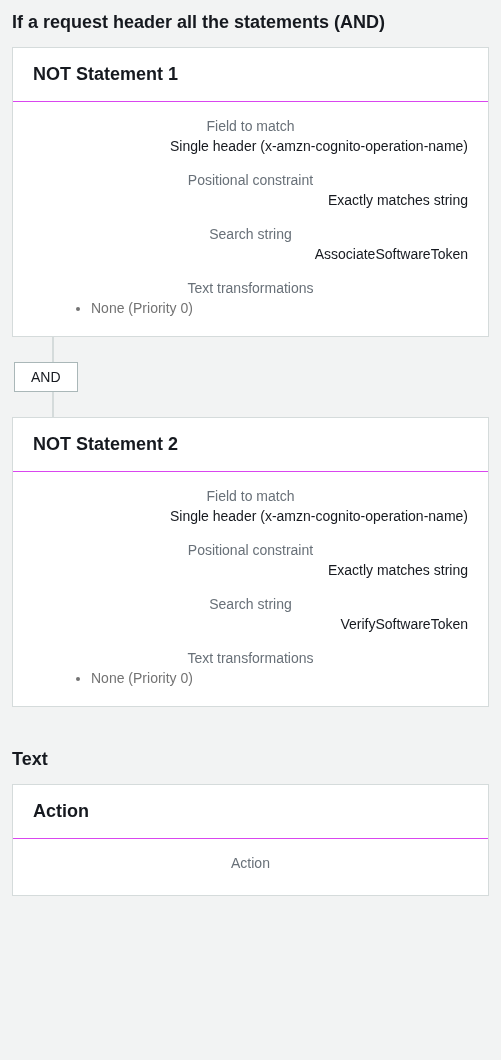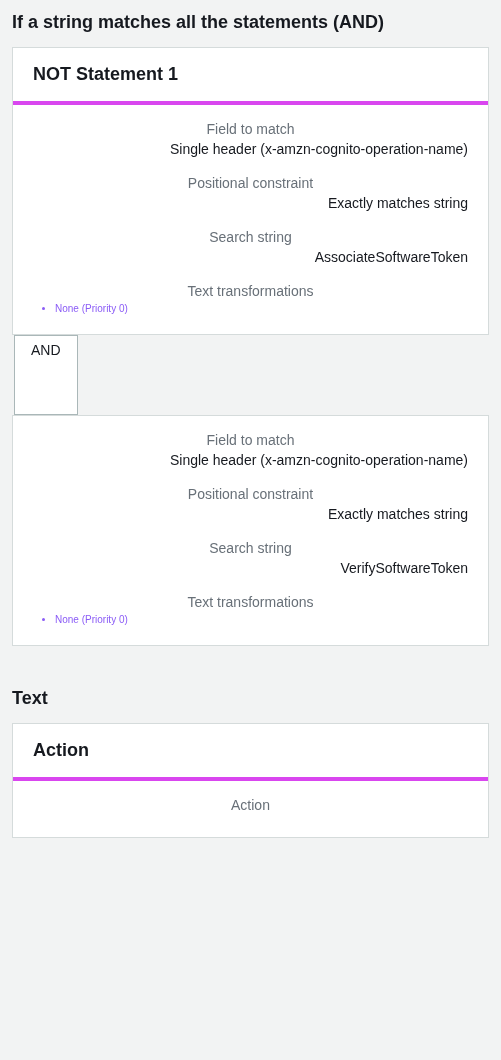--- a/index.html
+++ b/index.html
@@ -17,21 +17,21 @@
       margin-bottom: 14px;
       color: #16191f;
     }
     .card {
       background: #fff;
       border: 1px solid #d5dbdb;
       margin-bottom: 0;
     }
     .card-header {
       padding: 16px 20px;
-      border-bottom: 4px solid #d946ef;
+      border-bottom: 1px solid #d946ef;
     }
     .card-header-title {
       font-size: 18px;
       font-weight: 700;
       color: #16191f;
     }
     .card-body {
       padding: 16px 20px 20px 20px;
     }
     .field-group {
@@ -52,27 +52,29 @@
       color: #16191f;
       font-weight: 400;
       text-align: right;
     }
     .bullet-list {
       list-style: disc;
       padding-left: 22px;
       margin-top: 4px;
     }
     .bullet-list li {
-      color: #8b5cf6;
-      font-size: 10px;
+      color: #737373;
+      font-size: 14px;
+      margin-left: 36px;
     }
     .connector-wrap {
       position: relative;
       height: 80px;
       display: flex;
+      align-items: center;
     }
     .connector-line {
       position: absolute;
       left: 40px;
       top: 0;
       bottom: 0;
       width: 2px;
       background: #d5dbdb;
     }
     .connector-badge {
@@ -92,21 +94,21 @@
       font-size: 12px;
       color: #687078;
       margin-top: 4px;
       line-height: 1.4;
     }
   </style>
 </head>
 <body>
 
 <div>
-  <div class="section-title">If a string matches all the statements (AND)</div>
+  <div class="section-title">If a request header all the statements (AND)</div>
 
   <div class="card">
     <div class="card-header">
       <div class="card-header-title">NOT Statement 1</div>
     </div>
     <div class="card-body">
       <div class="field-group">
         <div class="field-label">Field to match</div>
         <div class="field-value">Single header (x-amzn-cognito-operation-name)</div>
       </div>
@@ -126,20 +128,23 @@
       </div>
     </div>
   </div>
 
   <div class="connector-wrap">
     <div class="connector-line"></div>
     <div class="connector-badge">AND</div>
   </div>
 
   <div class="card">
+    <div class="card-header">
+      <div class="card-header-title">NOT Statement 2</div>
+    </div>
     <div class="card-body">
       <div class="field-group">
         <div class="field-label">Field to match</div>
         <div class="field-value">Single header (x-amzn-cognito-operation-name)</div>
       </div>
       <div class="field-group">
         <div class="field-label">Positional constraint</div>
         <div class="field-value">Exactly matches string</div>
       </div>
       <div class="field-group">

